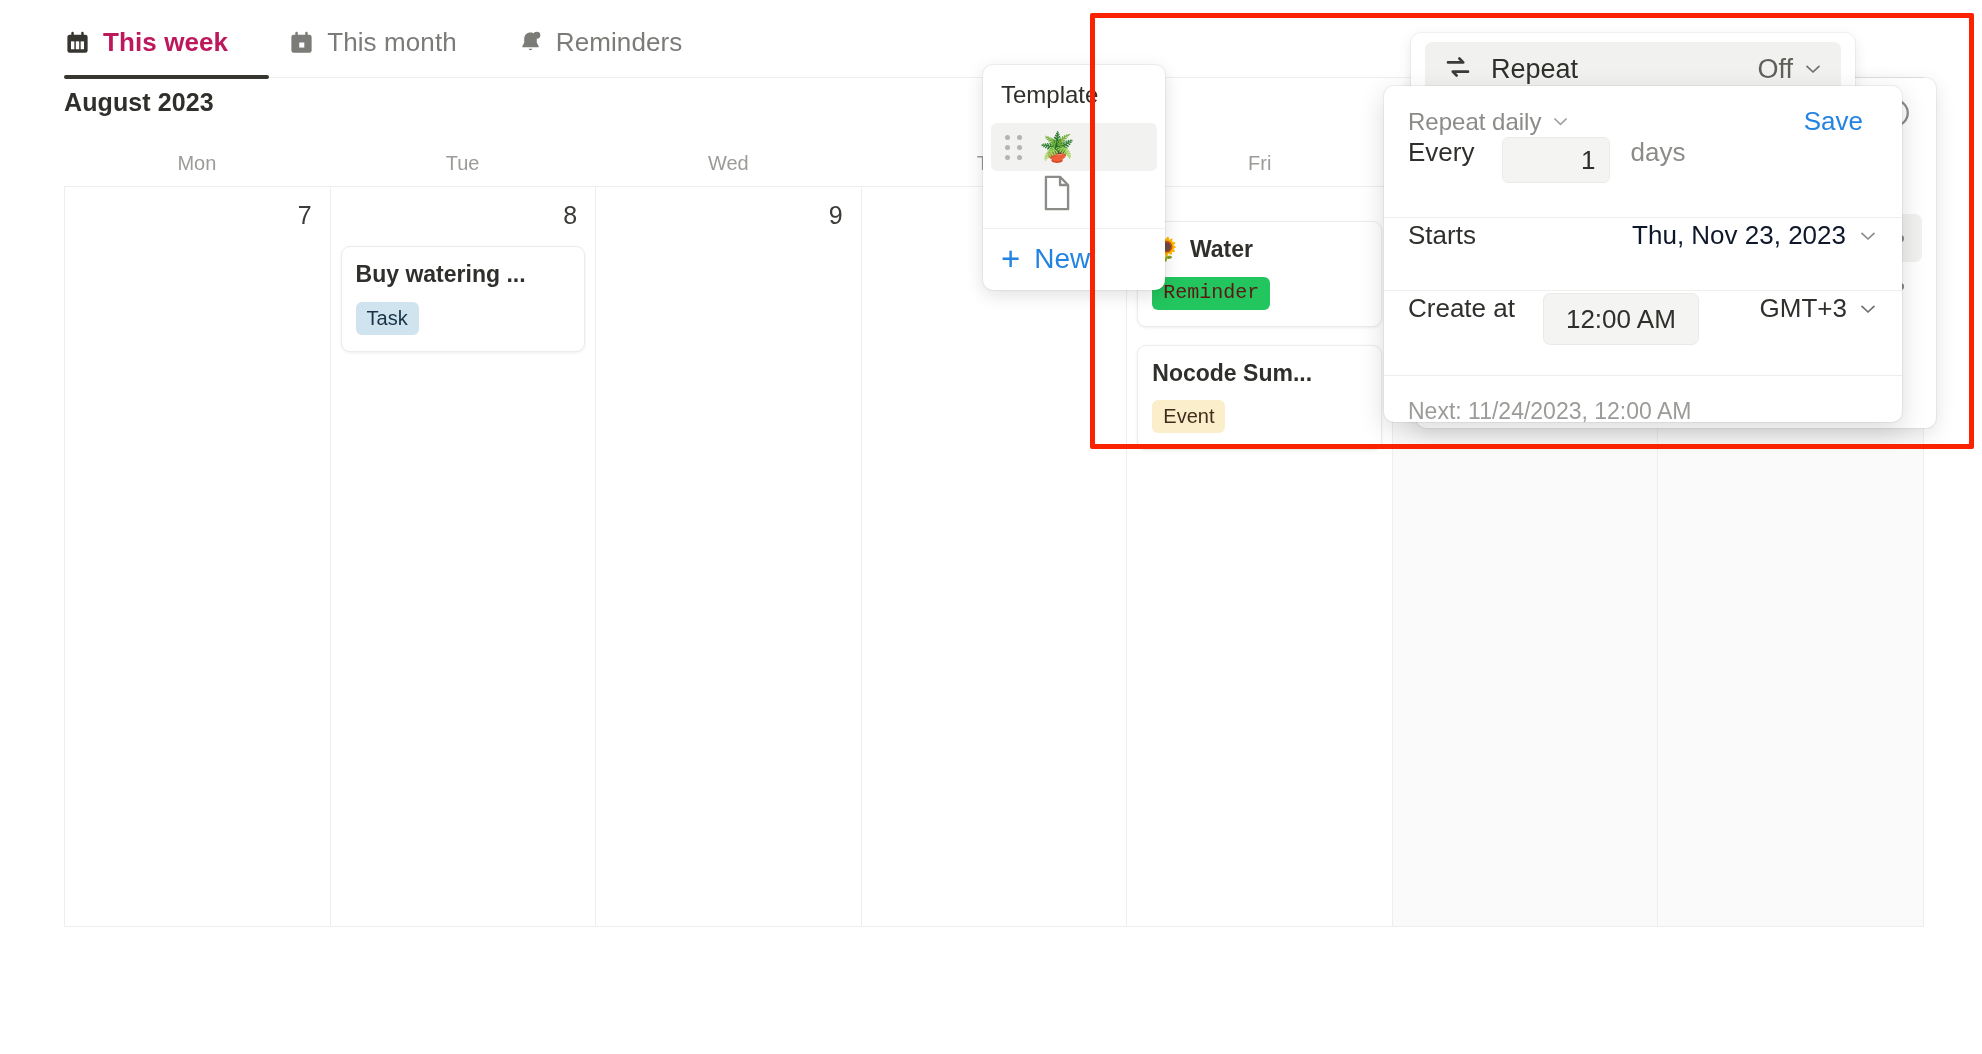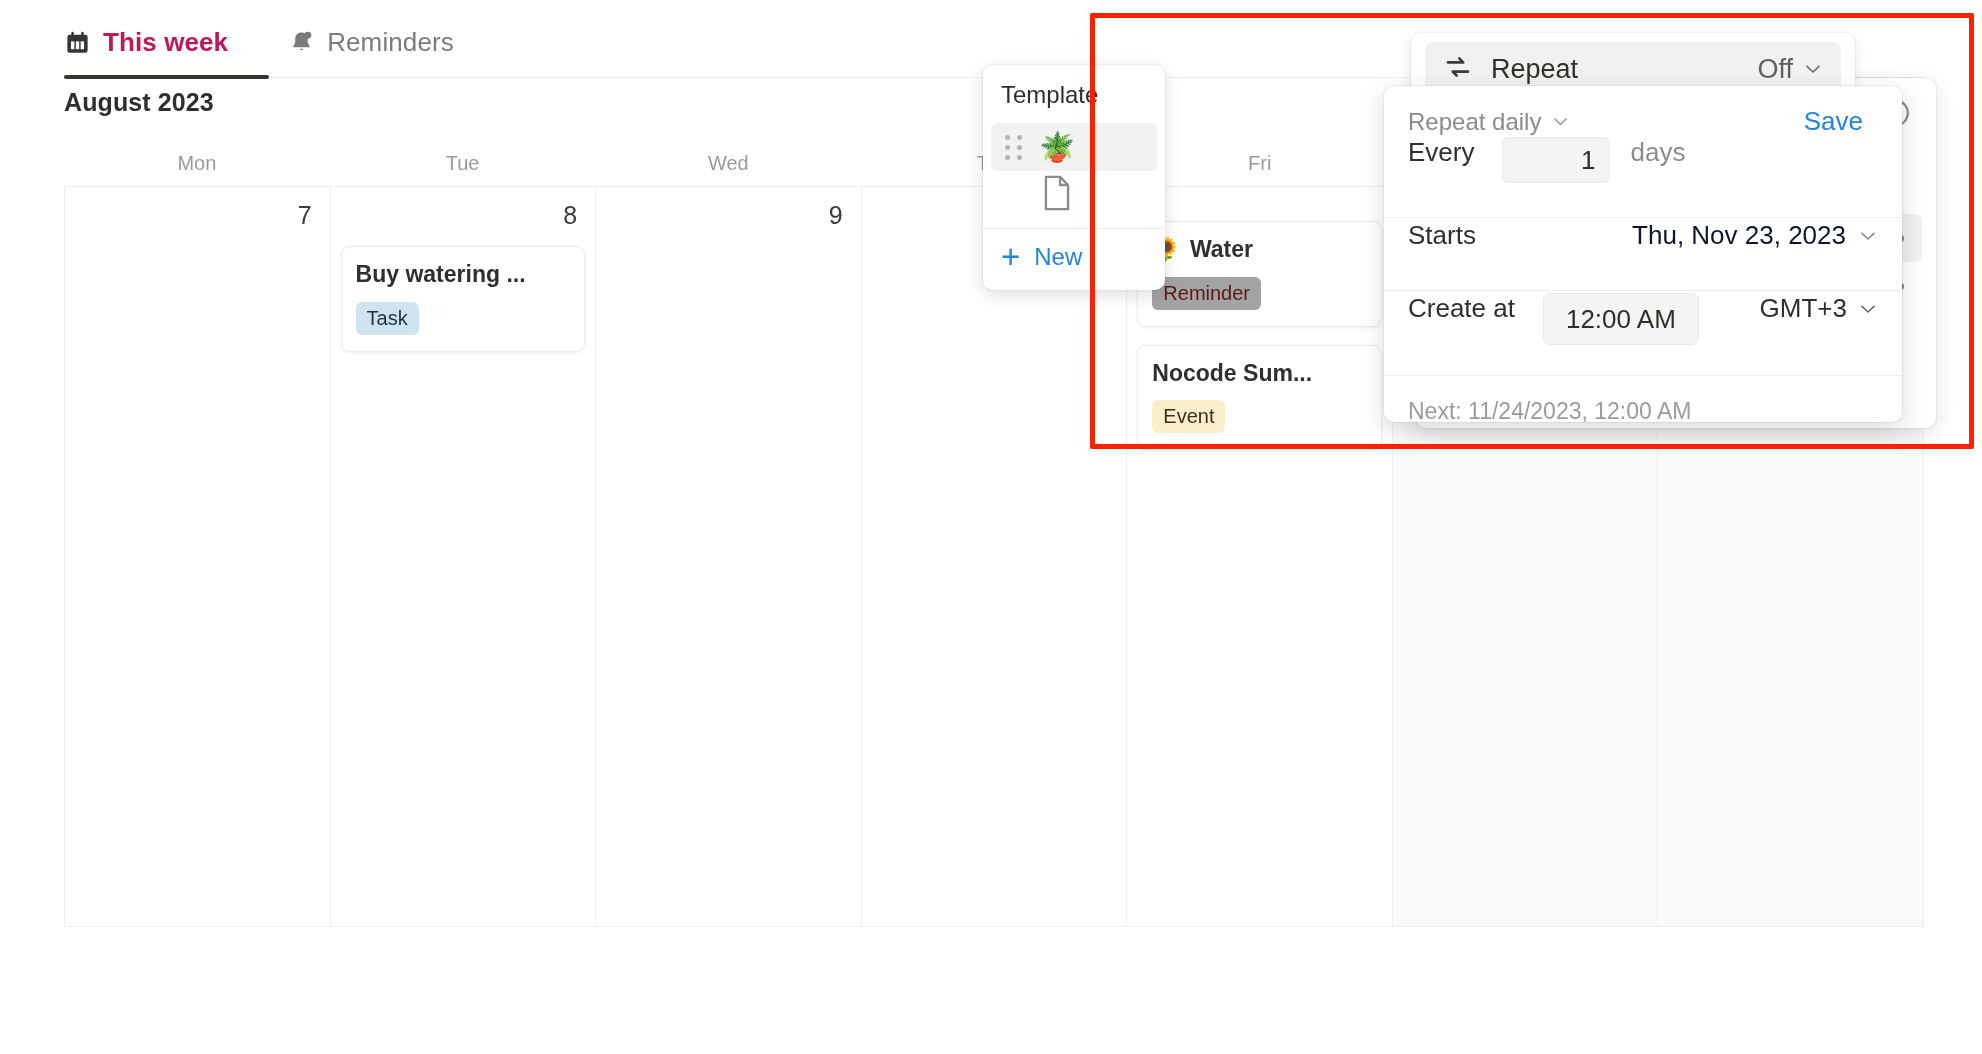--- a/index.html
+++ b/index.html
@@ -40,40 +40,40 @@
   .gridbottom { position:absolute; left:0; top:786px; width:1860px; height:1px; background:#eeeeec; }
 
   
   .card { margin-top:18px; background:#fff; border:1px solid #ececea; border-radius:9px;
           box-shadow:0 1px 3px rgba(15,15,15,.07); padding:14px 14px 16px 14px; }
   .card-title { font-size:23px; font-weight:700; color:#2f2f2c; white-space:nowrap;
                 overflow:hidden; line-height:1.2; }
   .badge { display:inline-block; margin-top:13px; padding:4px 11px 5px 11px; border-radius:6px;
            font-size:20px; line-height:1.2; }
   .badge.task { background:#cfe4ef; color:#183347; }
-  .badge.reminder { background:#a3a3a3; color:#5d1715; }
+  .badge.reminder { background:#22c55e; color:#5d1715;font-family:Liberation Mono, monospace; }
   .badge.event { background:#fbeeca; color:#402c1b; }
 
   
   .popup-templates { position:absolute; left:983px; top:65px; width:182px; height:225px;
                      background:#fff; border-radius:10px;
                      box-shadow:0 0 0 1px rgba(15,15,15,.05), 0 5px 18px rgba(15,15,15,.13);
                      z-index:30; overflow:hidden; }
   .tpl-head { font-size:24px; color:#2f2f2c; padding:16px 0 0 18px; font-weight:400; }
   .tpl-row { margin:14px 8px 0 8px; height:48px; border-radius:6px; display:flex;
              align-items:center; gap:16px; padding-left:14px; }
   .tpl-row.sel { background:#f2f2f1; }
   .drag-dots { display:grid; grid-template-columns:repeat(2,6px); grid-gap:5px 6px; }
   .drag-dots i { width:5px; height:5px; border-radius:50%; background:#b4b4b1; display:block; }
   .tpl-emoji { font-size:29px; line-height:1; }
   .tpl-doc { margin:4px 0 0 58px; }
   .tpl-div { margin-top:13px; height:1px; background:#eeeeec; }
   .tpl-new { display:flex; align-items:center; gap:14px; padding:14px 0 0 18px; }
   .tpl-new .plus { font-size:33px; color:#2383e2; line-height:.8; font-weight:300; }
-  .tpl-new .ntxt { font-size:24px; color:#2383e2; }
+  .tpl-new .ntxt { font-size:28px; color:#2383e2; }
 
   
   .panel-right { position:absolute; left:1416px; top:78px; width:520px; height:350px;
                  background:#fff; border-radius:10px;
                  box-shadow:0 0 0 1px rgba(15,15,15,.05), 0 6px 20px rgba(15,15,15,.12);
                  z-index:20; }
   .help-icon { position:absolute; right:24px; top:18px; }
   .dots-btn { position:absolute; right:14px; width:72px; height:48px; border-radius:7px;
               display:flex; align-items:center; justify-content:center; gap:7px; }
   .dots-btn.hl { background:#f1f1f0; }
@@ -137,20 +137,31 @@
             <rect x="6.5" y="2.5" width="2.2" height="4" rx="1" fill="#37352f"></rect>
             <rect x="15.3" y="2.5" width="2.2" height="4" rx="1" fill="#37352f"></rect>
             <rect x="6.2" y="11" width="3" height="7" fill="#fff"></rect>
             <rect x="10.5" y="11" width="3" height="7" fill="#fff"></rect>
             <rect x="14.8" y="11" width="3" height="7" fill="#fff"></rect>
           </svg>
         </span>
         <span class="tlabel">This week</span>
       </div>
 
+      <div class="tab inactive">
+        <span>
+          <svg width="27" height="27" viewBox="0 0 24 24">
+            <rect x="3" y="5" width="18" height="16" rx="2" fill="#7b7b78"></rect>
+            <rect x="6.5" y="2.5" width="2.2" height="4" rx="1" fill="#7b7b78"></rect>
+            <rect x="15.3" y="2.5" width="2.2" height="4" rx="1" fill="#7b7b78"></rect>
+            <rect x="10" y="12" width="4.5" height="4.5" fill="#fff"></rect>
+          </svg>
+        </span>
+        <span class="tlabel">This month</span>
+      </div>
 
       <div class="tab inactive">
         <span>
           <svg width="27" height="27" viewBox="0 0 24 24">
             <path d="M12 3.2c-3.3 0-5.6 2.4-5.6 5.6v3.4L4.8 15c-.3.6.1 1.3.8 1.3h12.8c.7 0 1.1-.7.8-1.3l-1.6-2.8V8.8c0-3.2-2.3-5.6-5.6-5.6z" fill="#7b7b78"></path>
             <path d="M10.2 17.6a1.9 1.9 0 0 0 3.6 0z" fill="#7b7b78"></path>
             <circle cx="17.6" cy="5.6" r="3.1" fill="#7b7b78"></circle>
           </svg>
         </span>
         <span class="tlabel">Reminders</span>

